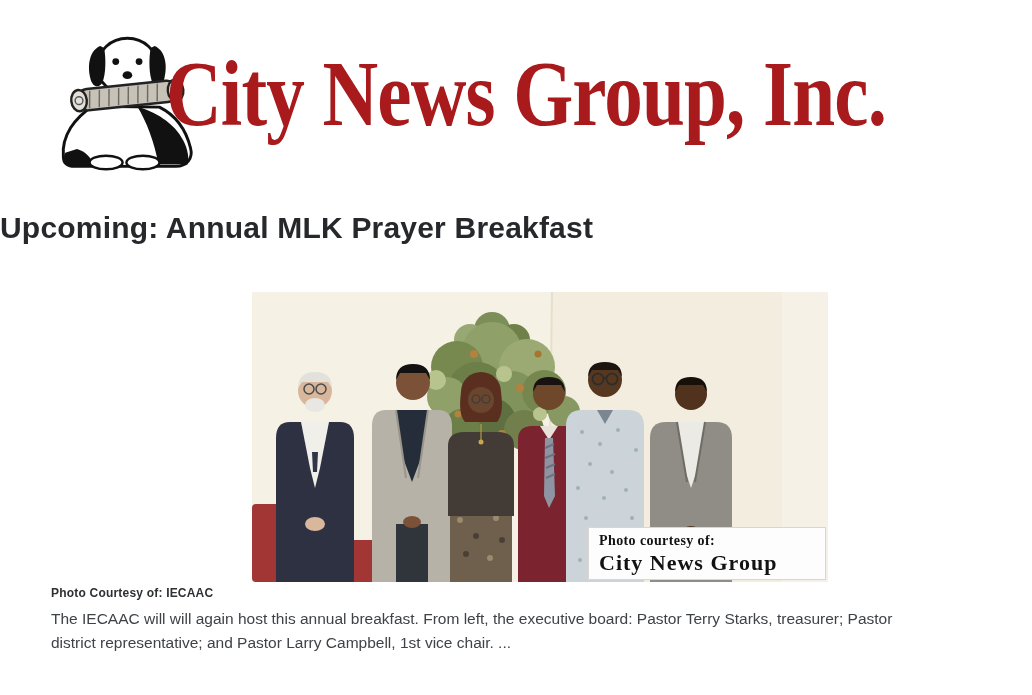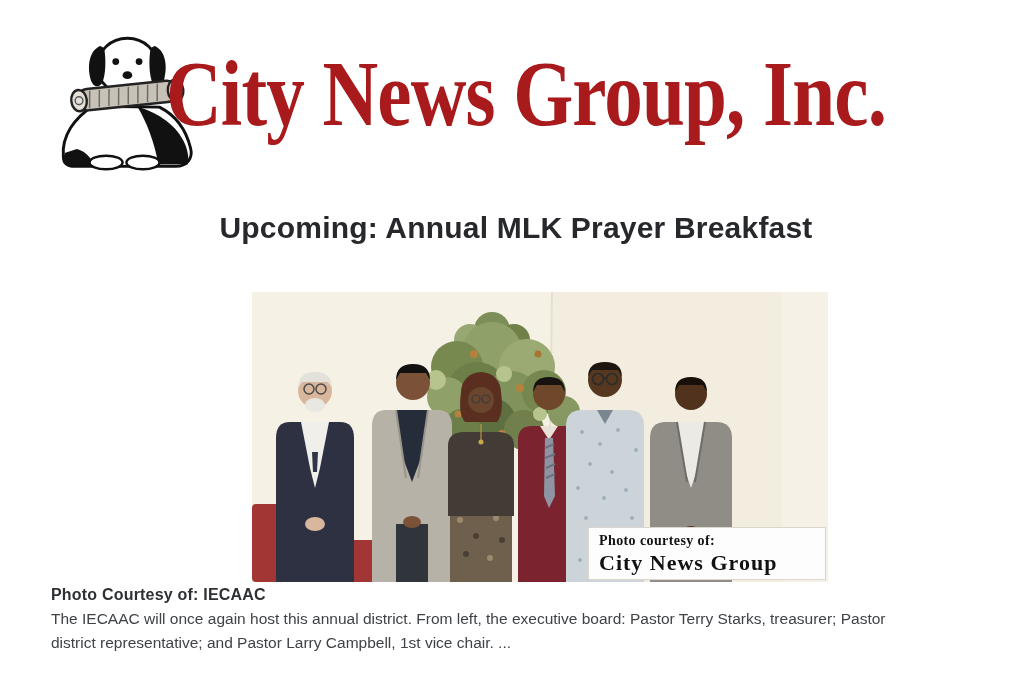--- a/index.html
+++ b/index.html
@@ -25,21 +25,20 @@
     letter-spacing: -1px;
     color: #a81a1c;
     white-space: nowrap;
     transform: scaleX(0.82);
     transform-origin: 0 50%;
   }
 
   
   .headline {
     position: absolute; left: 0; top: 211px; width: 1032px;
-    text-align: center;
     font-size: 30px; font-weight: bold;
     letter-spacing: 0.2px;
     color: #26282b;
   }
 
   
   .photo {
     position: absolute; left: 252px; top: 292px;
     width: 576px; height: 290px;
     background: #f5f1e6;
@@ -60,21 +59,21 @@
     line-height: 17px;
   }
   .credit-line2 {
     font-size: 22px; font-weight: bold; letter-spacing: 1px;
     line-height: 28px; white-space: nowrap;
   }
 
   
   .caption {
     position: absolute; left: 51px; top: 586px;
-    font-size: 16px; font-weight: bold; letter-spacing: 0.2px;
+    font-size: 12px; font-weight: bold; letter-spacing: 0.2px;
     color: #2e3134;
   }
   .body-text {
     position: absolute; left: 51px; top: 607px; width: 945px;
     font-size: 15.5px; line-height: 24px;
     color: #3f4347;
   }
   .body-text div { white-space: nowrap; }
 </style>
 </head>
@@ -251,17 +250,17 @@
       </g>
     </svg>
     <div class="credit-box">
       <div class="credit-line1">Photo courtesy of:</div>
       <div class="credit-line2">City News Group</div>
     </div>
   </div>
 
   <div class="caption">Photo Courtesy of: IECAAC</div>
   <div class="body-text">
-    <div>The IECAAC will once again host this annual district. From left, the executive board: Pastor Terry Starks, treasurer; Pastor</div>
+    <div>The IECAAC will will again host this annual breakfast. From left, the executive board: Pastor Terry Starks, treasurer; Pastor</div>
     <div>district representative; and Pastor Larry Campbell, 1st vice chair. ...</div>
   </div>
 
 </div>
 
 </body></html>

